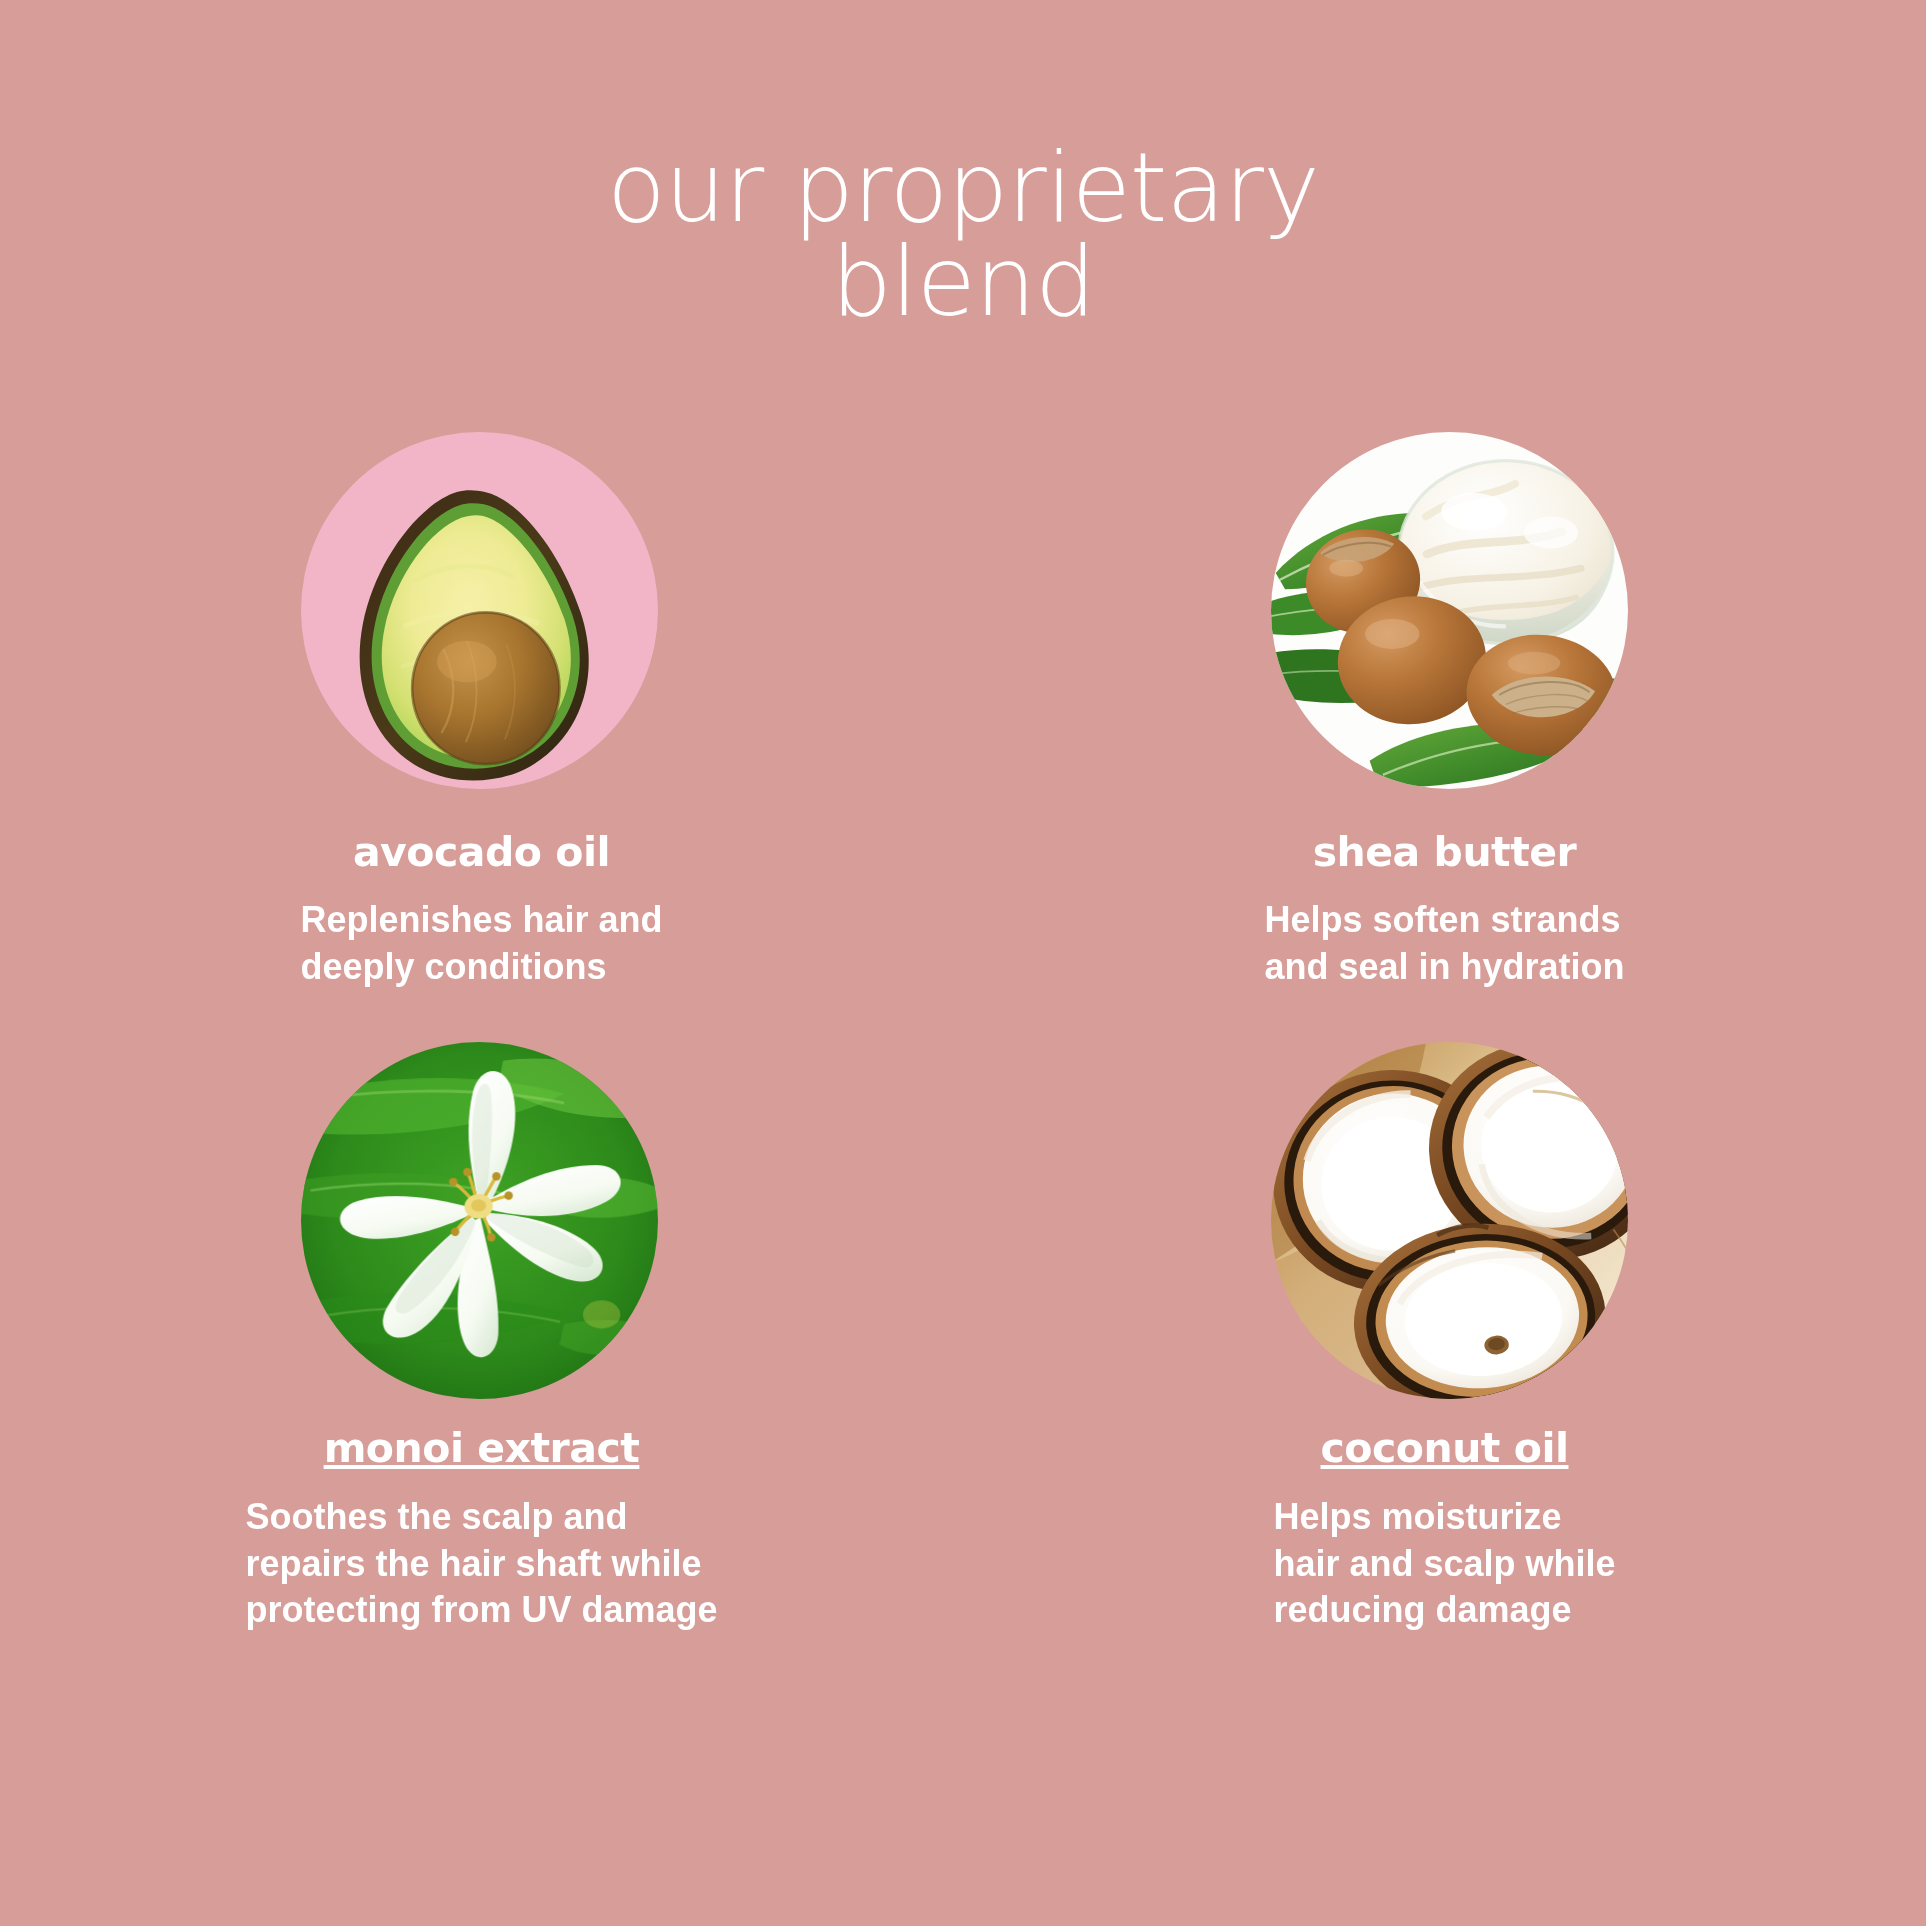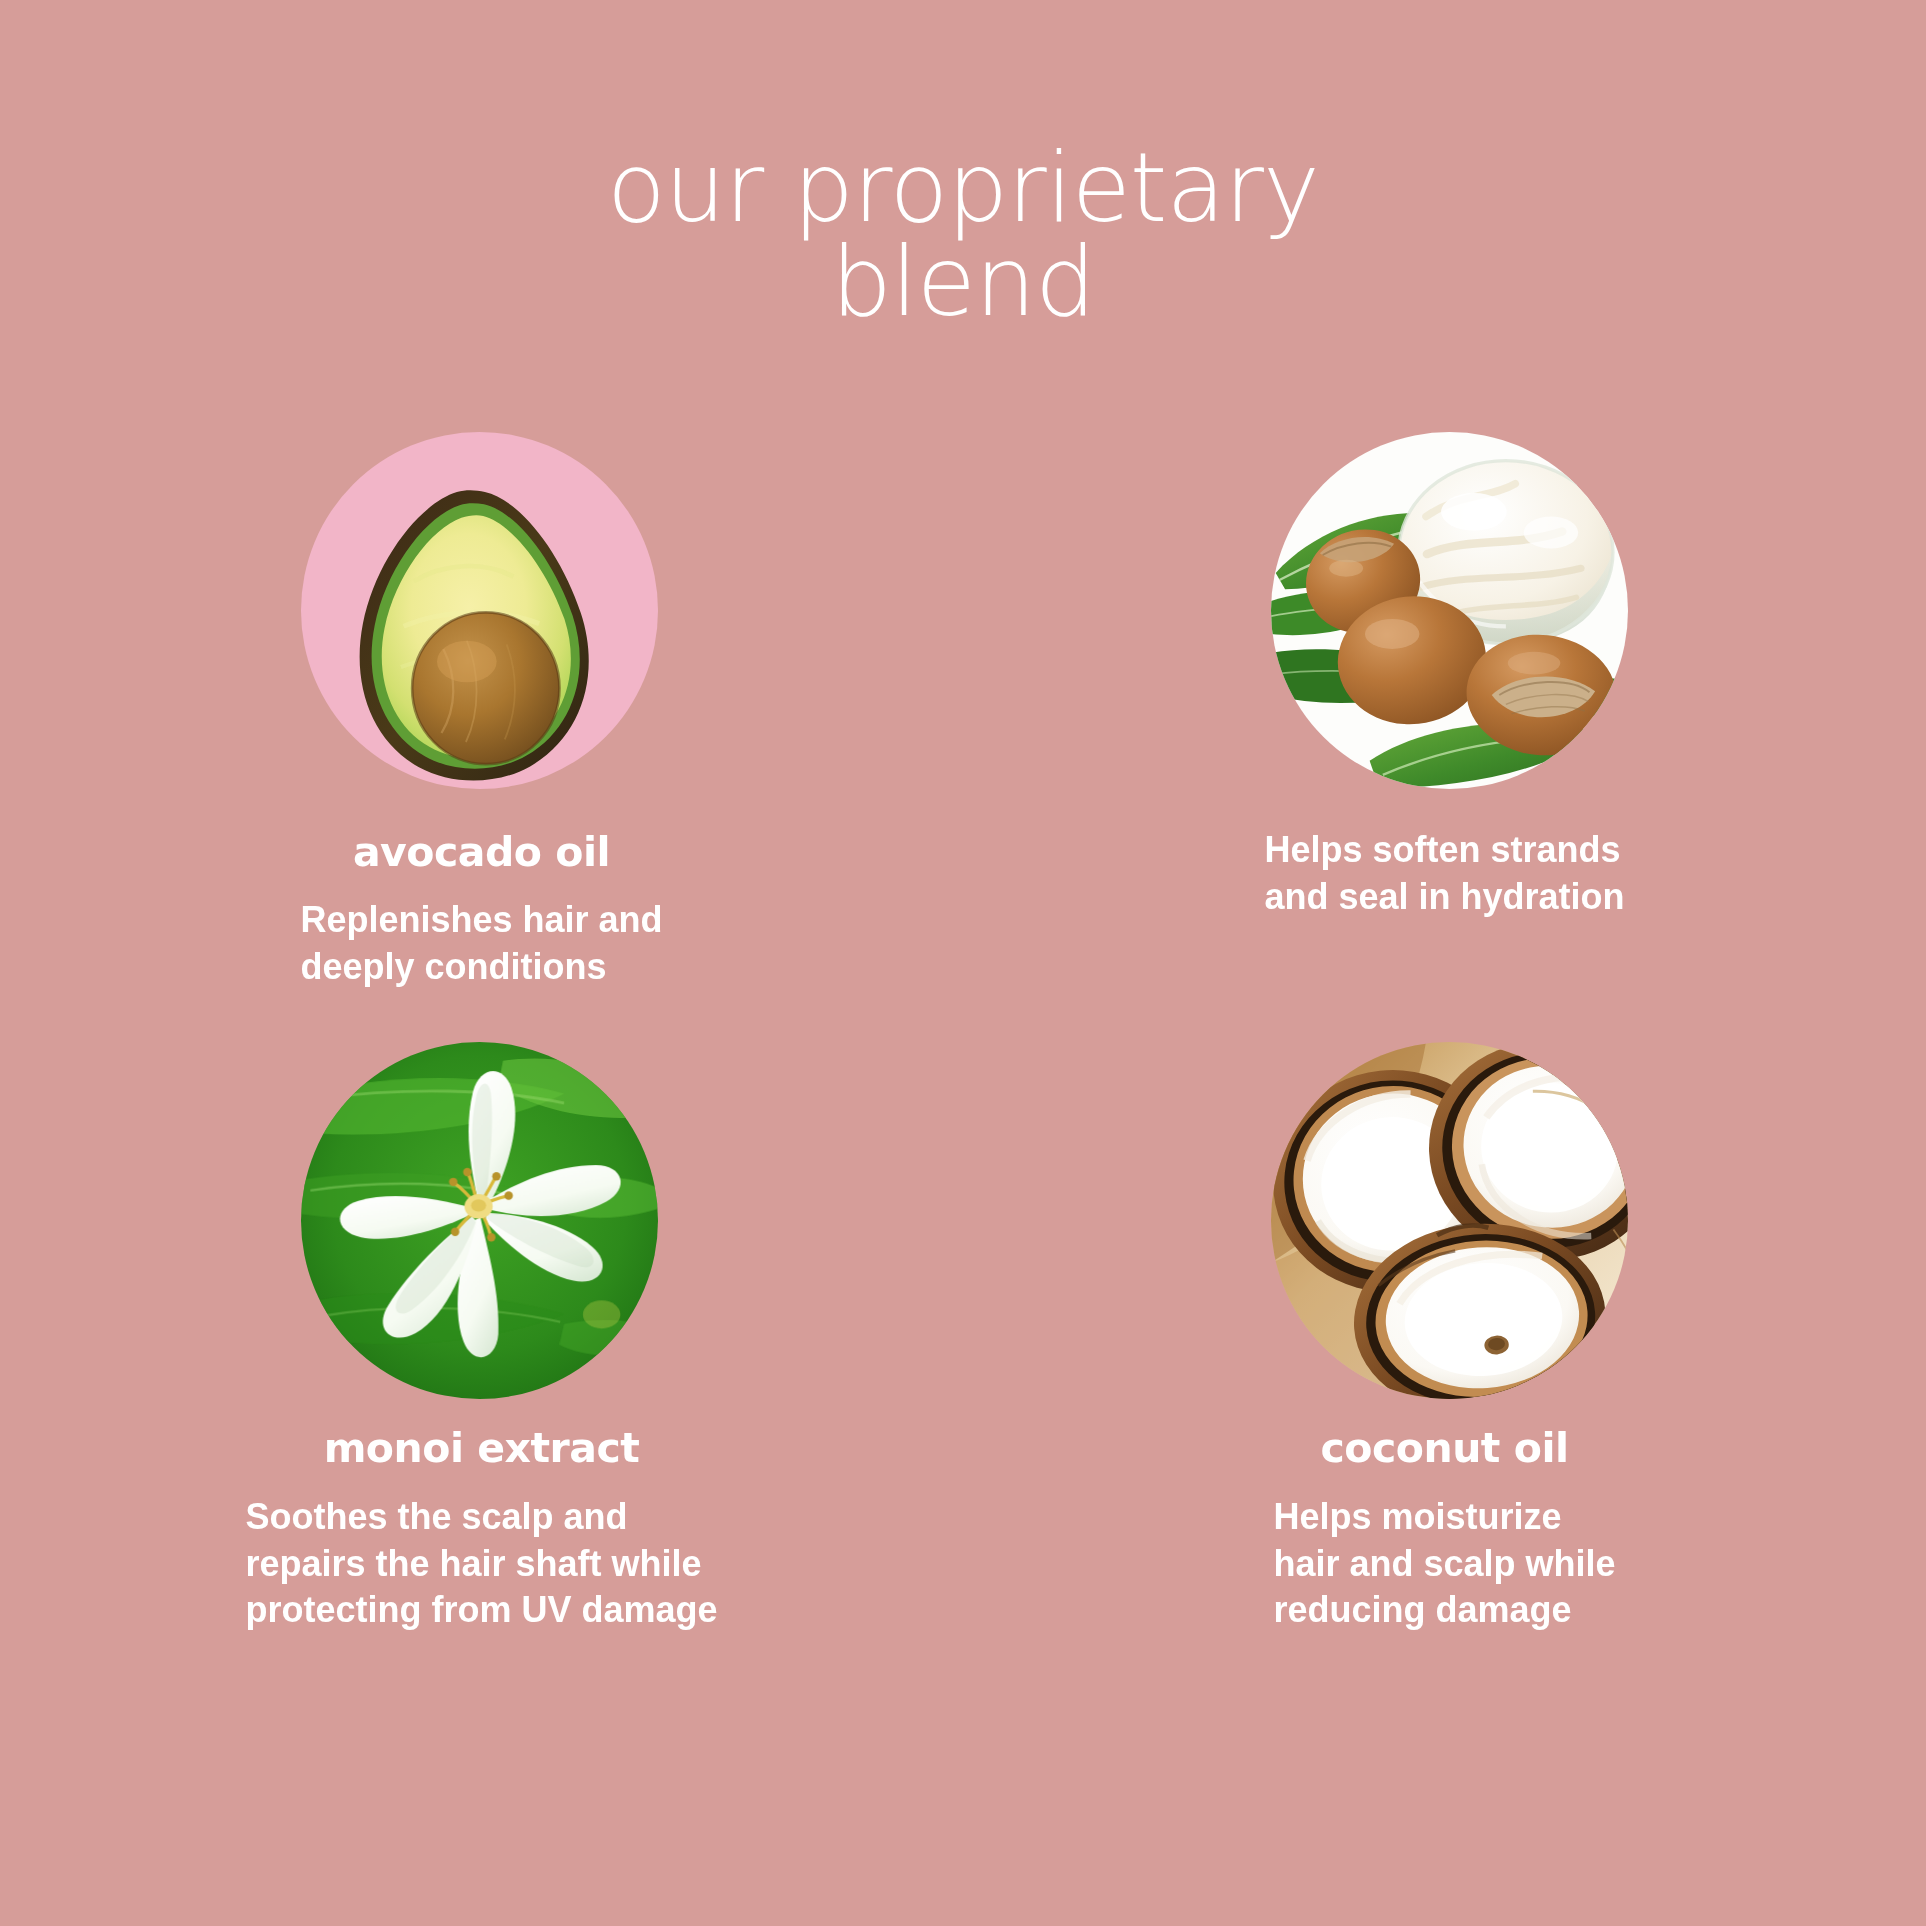--- a/index.html
+++ b/index.html
@@ -78,21 +78,21 @@
     color:#ffffff;
     font-family:"Liberation Sans", sans-serif;
     font-weight:bold;
     font-size:36px;
     line-height:1.30;
     text-align:left;
     margin-top:24.4px;
     white-space:pre-line;
   }
   .row2{margin-top:51px;}
-  .row2 .heading{margin-top:24.4px;}
+  .row2 .heading{margin-top:24.4px;text-decoration:underline;}
 </style>
 </head>
 <body>
 
 <div class="canvas">
 
   <div class="title-wrap">
     <span class="title">our proprietary
 blend</span>
   </div>
@@ -234,20 +234,21 @@
                 <ellipse cx="576" cy="560" rx="160" ry="128" fill="url(#nutG)" transform="rotate(6 576 560)"></ellipse>
                 <path d="M470 560 C 520 512, 630 506, 690 552 C 650 620, 520 628, 470 560 Z" fill="#cbb08a"></path>
                 <path d="M486 560 C 540 526, 640 522, 678 554" stroke="#8d7048" stroke-width="4" fill="none" opacity="0.55"></path>
                 <path d="M500 580 C 560 554, 642 552, 676 574" stroke="#9a7c54" stroke-width="3" fill="none" opacity="0.5"></path>
                 <path d="M512 600 C 566 582, 634 580, 668 594" stroke="#8d7048" stroke-width="3" fill="none" opacity="0.45"></path>
                 <ellipse cx="560" cy="492" rx="56" ry="24" fill="#ddb083" opacity="0.45"></ellipse>
               </g>
             </svg>
           </div>
         </div>
+        <div class="heading">shea butter</div>
         <div class="desc">Helps soften strands
 and seal in hydration</div>
       </div>
     </div>
 
     <div class="row row2">
 
       <div class="cell c0">
         <div class="media short">
           <div class="photo">

